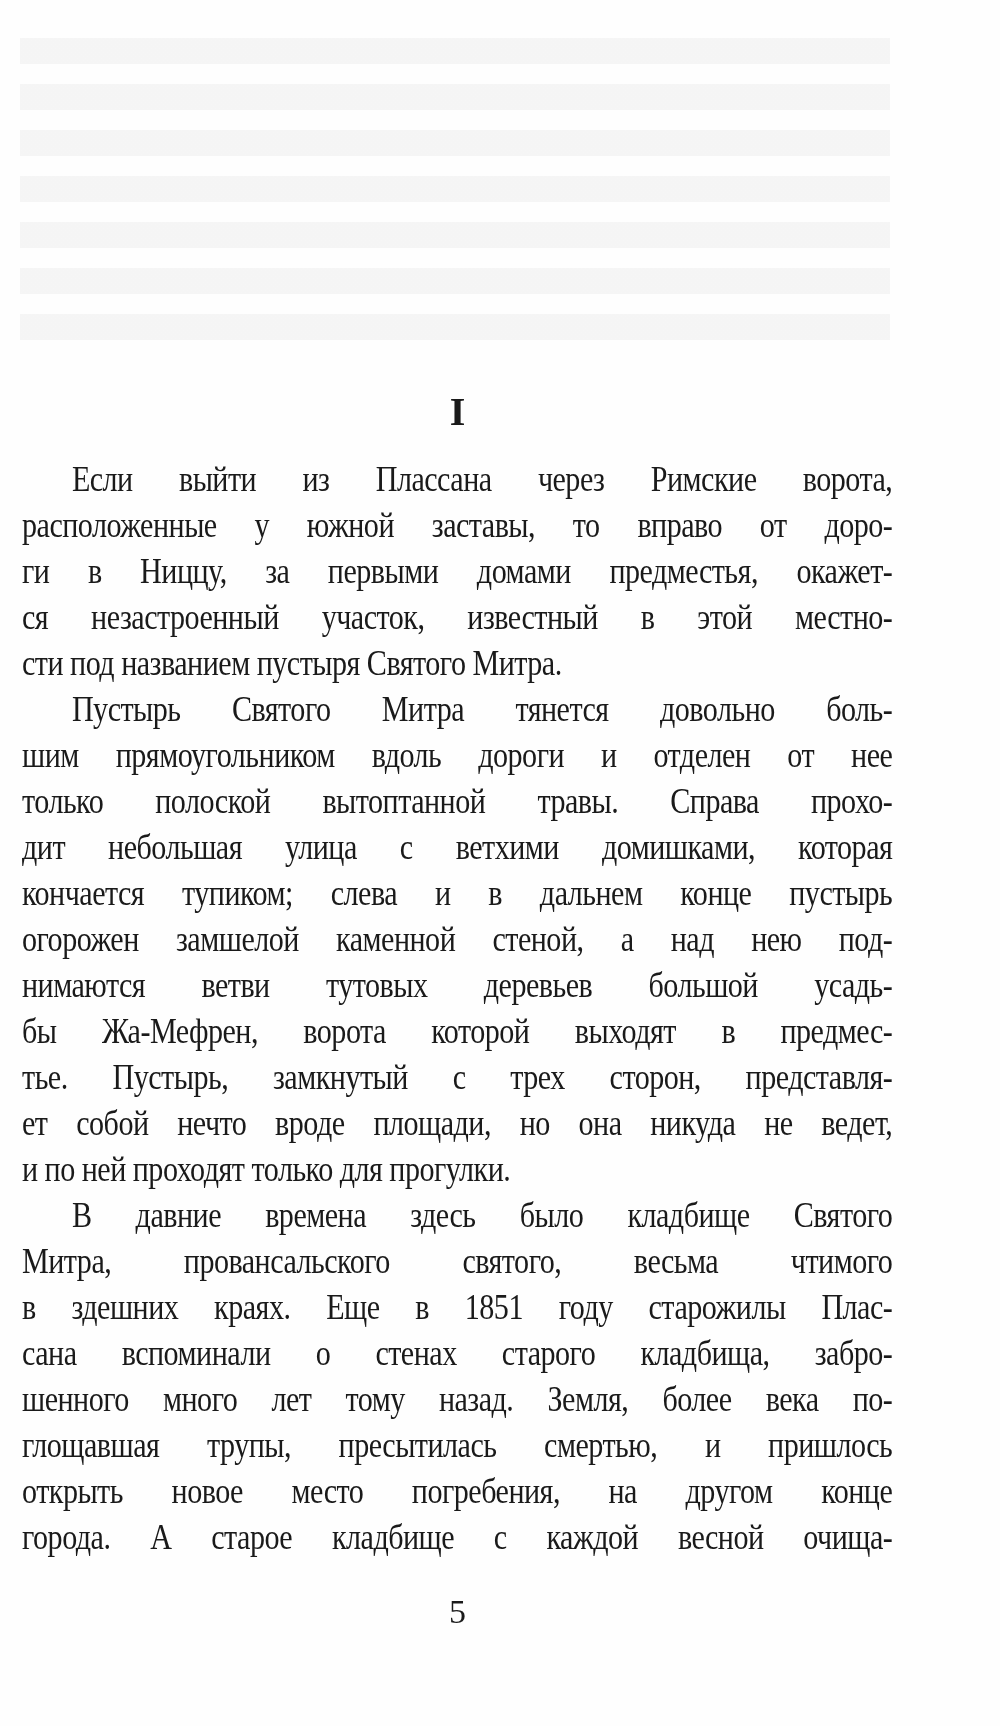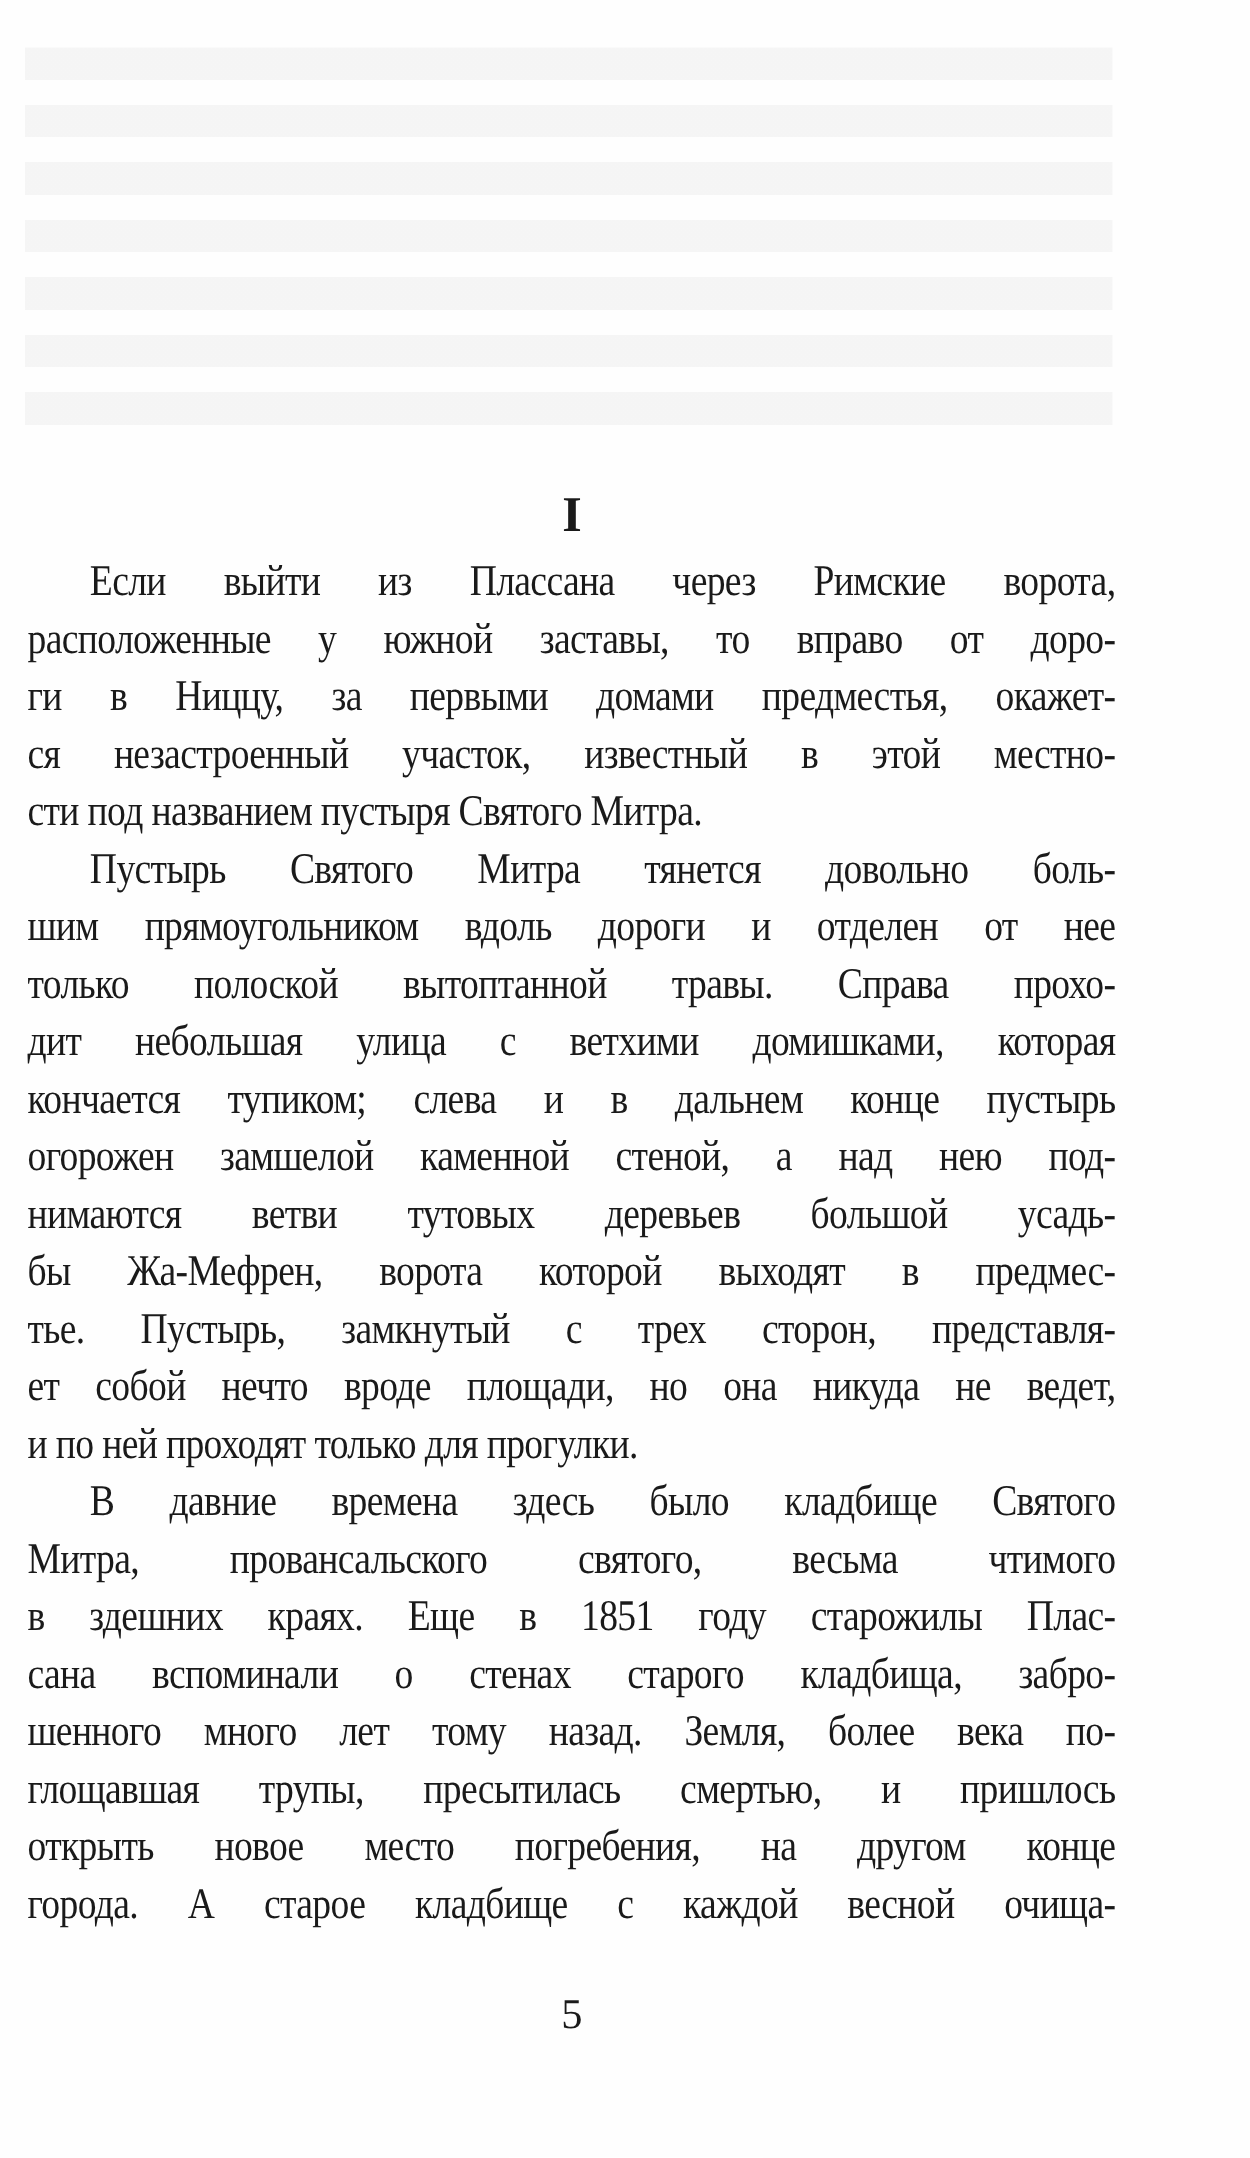--- a/index.html
+++ b/index.html
@@ -40,21 +40,21 @@
       left: 0;
       width: 915px;
       text-align: center;
       font-size: 40px;
       font-weight: bold;
       line-height: 40px;
     }
     .body-text {
       position: absolute;
       left: 22px;
-      top: 442px;
+      top: 457px;
       width: 870px;
     }
     .line {
       display: block;
       height: 46px;
       line-height: 46px;
       font-size: 35px;
       white-space: nowrap;
       letter-spacing: -0.6px;
       text-align: justify;

